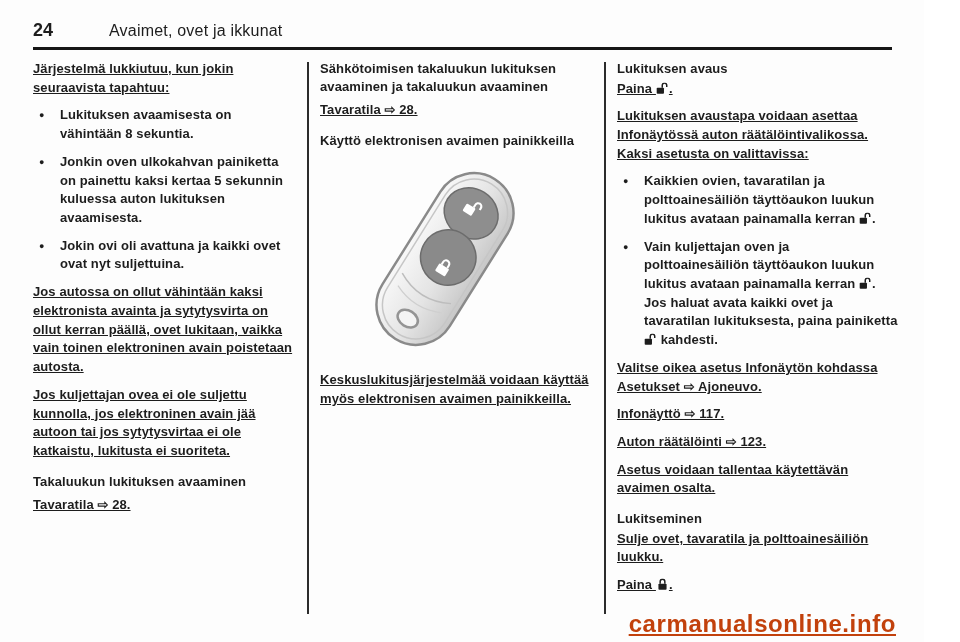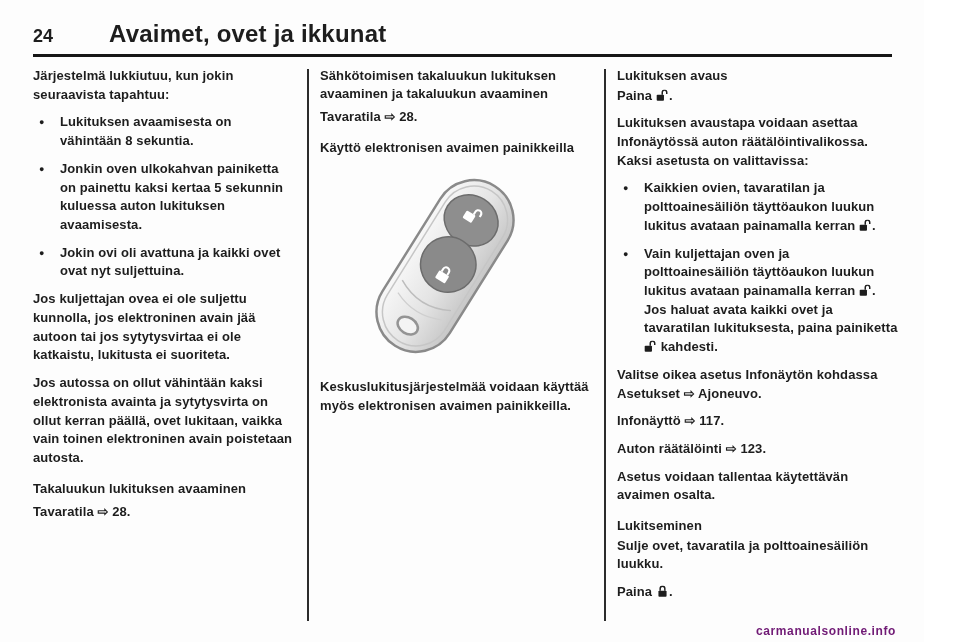--- a/index.html
+++ b/index.html
@@ -1,39 +1,39 @@
 <!DOCTYPE html>
 <html lang="fi"><head>
 <meta charset="utf-8">
 <style>
   html,body{margin:0;padding:0;background:#ffffff;}
   body{width:960px;height:642px;font-family:"Liberation Sans", sans-serif;color:#1d1d1d;}
   .page{position:relative;width:924px;height:642px;overflow:hidden;background:#fdfdfd;}
   .hdr{display:flex;align-items:baseline;padding:20px 32px 0 33px;}
   .pagenum{font-size:18px;font-weight:bold;}
-  .chapter{font-size:24px;font-weight:bold;margin-left:56px;letter-spacing:.2px;}
+  .chapter{font-size:16px;font-weight:normal;margin-left:56px;letter-spacing:.2px;}
   .rule{margin:6px 32px 0 33px;border-top:3px solid #161616;}
   .columns{display:flex;align-items:stretch;box-sizing:border-box;height:566px;padding:10px 26px 0 33px;}
   .col{font-size:13px;font-weight:bold;line-height:1.44;letter-spacing:.1px;}
   .c1{width:262px;}
   .c2{width:272px;}
   .c3{flex:1;}
   .vdiv{width:2px;background:#2c2c2c;margin:2px 11px 0 12px;height:552px;}
-  p{margin:0 0 9px;}
+  p{margin:0 0 9px;text-decoration:underline;}
   .h{font-size:13px;line-height:1.35;margin:12px 0 6px;}
   .h:first-child{margin-top:0;}
   .tight{margin-bottom:2px;}
   ul.blt{list-style:none;margin:0 0 2px;padding:0;}
   ul.blt li{position:relative;padding-left:27px;margin:0 0 9px;}
   ul.blt li::before{content:"\25CF";position:absolute;left:6px;top:3px;font-size:9px;}
   figure{margin:4px 0 8px;}
   .fob-svg{width:250px;height:208px;display:block;}
   .lockic{display:inline-block;width:13px;height:13px;vertical-align:-2px;color:#1d1d1d;}
   .lockic svg{display:block;width:100%;height:100%;}
-  .watermark{position:absolute;right:28px;bottom:4px;font-size:12px;font-weight:bold;color:#701a75;letter-spacing:.6px;}
+  .watermark{position:absolute;right:28px;bottom:4px;font-size:24px;font-weight:bold;color:#c2410c;letter-spacing:.6px;text-decoration:underline;}
 </style>
 </head>
 <body>
 
 <svg width="0" height="0" style="position:absolute" aria-hidden="true">
   <symbol id="ic-unlock" viewBox="0 0 15 14">
     <rect x="0.8" y="6" width="8.4" height="7" rx="1" fill="currentColor"></rect>
     <path d="M7.2 6 V3.4 a2.6 2.6 0 0 1 5.2 0 V5.2" fill="none" stroke="currentColor" stroke-width="1.7"></path>
   </symbol>
   <symbol id="ic-lock" viewBox="0 0 15 14">
@@ -52,22 +52,22 @@
 
   <div class="columns">
 
     <section class="col c1">
       <p>Järjestelmä lukkiutuu, kun jokin seuraavista tapahtuu:</p>
       <ul class="blt">
         <li><span>Lukituksen avaamisesta on vähintään 8 sekuntia.</span></li>
         <li><span>Jonkin oven ulkokahvan painiketta on painettu kaksi kertaa 5 sekunnin kuluessa auton lukituksen avaamisesta.</span></li>
         <li><span>Jokin ovi oli avattuna ja kaikki ovet ovat nyt suljettuina.</span></li>
       </ul>
+      <p>Jos autossa on ollut vähintään kaksi elektronista avainta ja sytytysvirta on ollut kerran päällä, ovet lukitaan, vaikka vain toinen elektroninen avain poistetaan autosta.</p>
       <p>Jos kuljettajan ovea ei ole suljettu kunnolla, jos elektroninen avain jää autoon tai jos sytytysvirtaa ei ole katkaistu, lukitusta ei suoriteta.</p>
-      <p>Jos autossa on ollut vähintään kaksi elektronista avainta ja sytytysvirta on ollut kerran päällä, ovet lukitaan, vaikka vain toinen elektroninen avain poistetaan autosta.</p>
       <div class="h">Takaluukun lukituksen avaaminen</div>
       <p>Tavaratila ⇨ 28.</p>
     </section>
 
     <div class="vdiv"></div>
 
     <section class="col c2">
       <div class="h">Sähkötoimisen takaluukun lukituksen avaaminen ja takaluukun avaaminen</div>
       <p>Tavaratila ⇨ 28.</p>
       <div class="h">Käyttö elektronisen avaimen painikkeilla</div>

